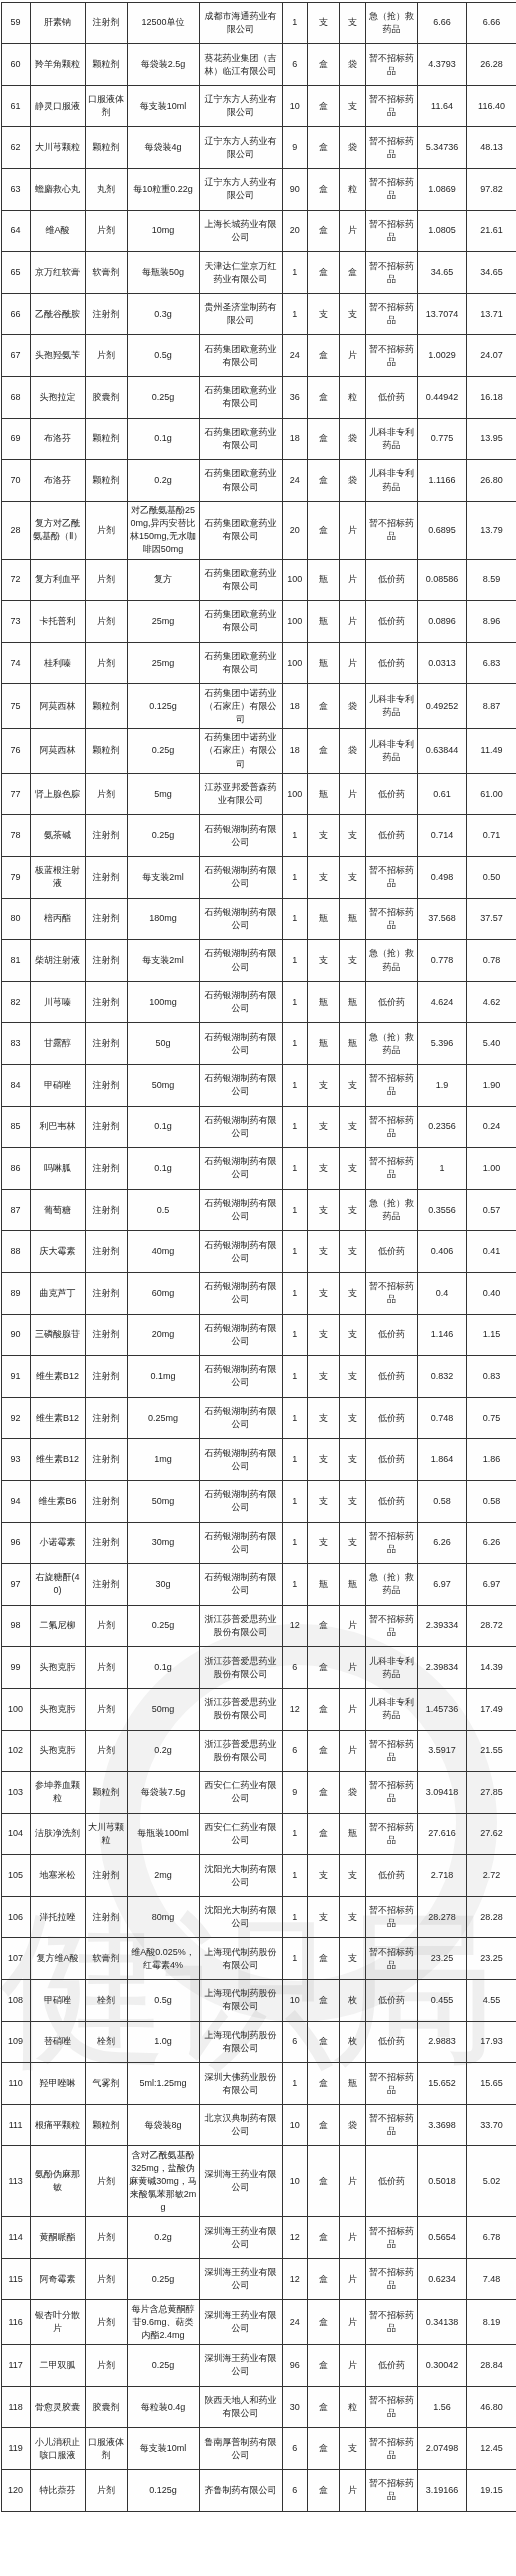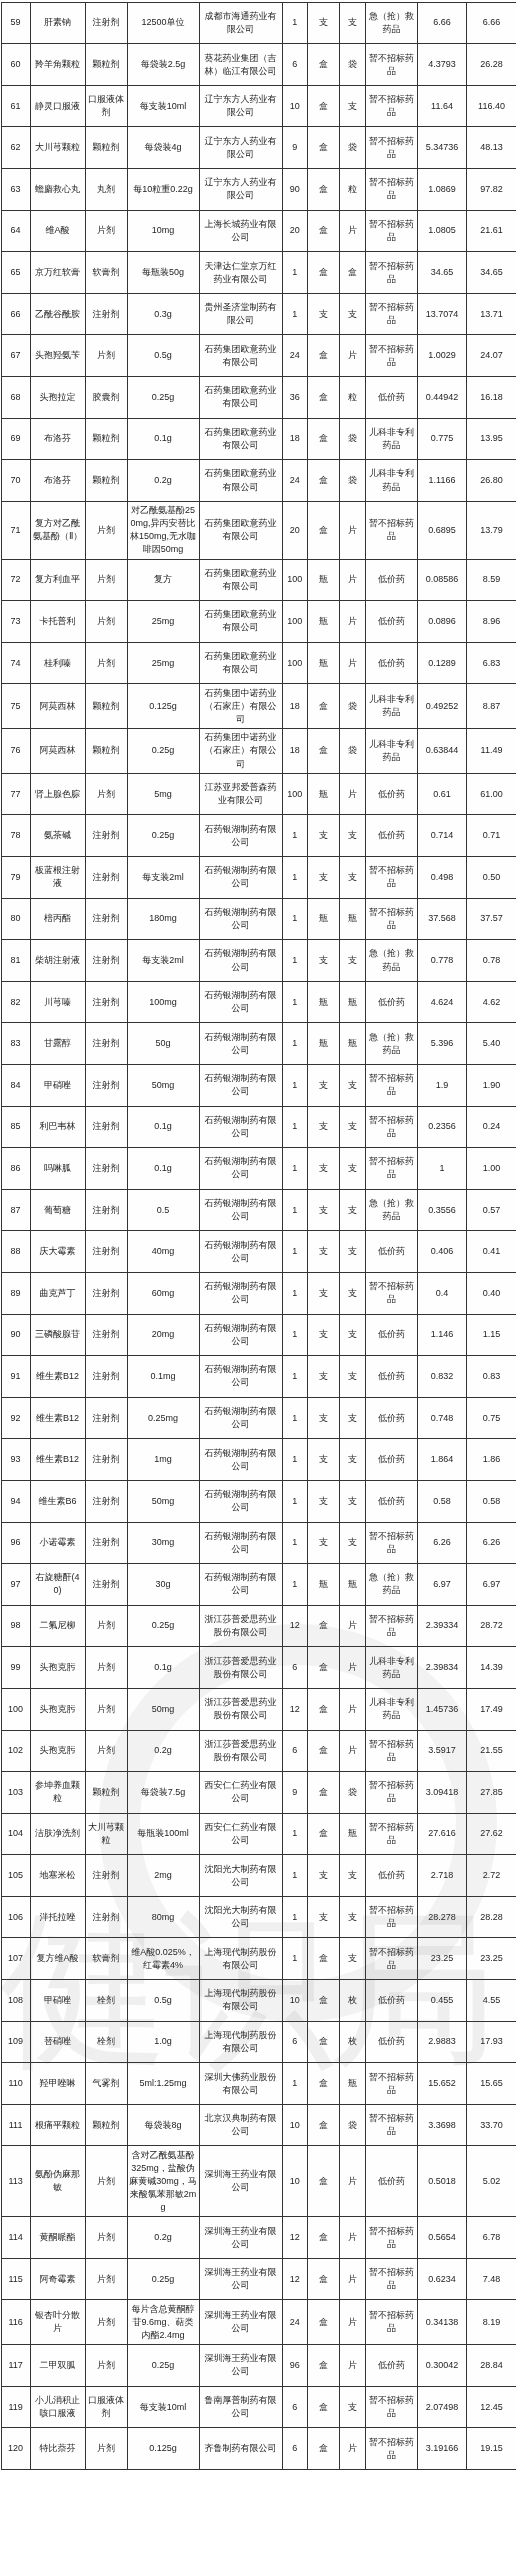--- a/index.html
+++ b/index.html
@@ -230,21 +230,21 @@
           <td>0.2g</td>
           <td>石药集团欧意药业有限公司</td>
           <td>24</td>
           <td>盒</td>
           <td>袋</td>
           <td>儿科非专利药品</td>
           <td>1.1166</td>
           <td>26.80</td>
         </tr>
         <tr>
-          <td>71</td>
+          <td>28</td>
           <td>复方对乙酰氨基酚（Ⅱ）</td>
           <td>片剂</td>
           <td>对乙酰氨基酚250mg,异丙安替比林150mg,无水咖啡因50mg</td>
           <td>石药集团欧意药业有限公司</td>
           <td>20</td>
           <td>盒</td>
           <td>片</td>
           <td>暂不招标药品</td>
           <td>0.6895</td>
           <td>13.79</td>
@@ -278,21 +278,21 @@
         <tr>
           <td>74</td>
           <td>桂利嗪</td>
           <td>片剂</td>
           <td>25mg</td>
           <td>石药集团欧意药业有限公司</td>
           <td>100</td>
           <td>瓶</td>
           <td>片</td>
           <td>低价药</td>
-          <td>0.1289</td>
+          <td>0.0313</td>
           <td>6.83</td>
         </tr>
         <tr>
           <td>75</td>
           <td>阿莫西林</td>
           <td>颗粒剂</td>
           <td>0.125g</td>
           <td>石药集团中诺药业（石家庄）有限公司</td>
           <td>18</td>
           <td>盒</td>
@@ -800,20 +800,33 @@
           <td>二甲双胍</td>
           <td>片剂</td>
           <td>0.25g</td>
           <td>深圳海王药业有限公司</td>
           <td>96</td>
           <td>盒</td>
           <td>片</td>
           <td>低价药</td>
           <td>0.30042</td>
           <td>28.84</td>
+        </tr>
+        <tr>
+          <td>118</td>
+          <td>骨愈灵胶囊</td>
+          <td>胶囊剂</td>
+          <td>每粒装0.4g</td>
+          <td>陕西天地人和药业有限公司</td>
+          <td>30</td>
+          <td>盒</td>
+          <td>粒</td>
+          <td>暂不招标药品</td>
+          <td>1.56</td>
+          <td>46.80</td>
         </tr>
         <tr>
           <td>119</td>
           <td>小儿消积止咳口服液</td>
           <td>口服液体剂</td>
           <td>每支装10ml</td>
           <td>鲁南厚普制药有限公司</td>
           <td>6</td>
           <td>盒</td>
           <td>支</td>

